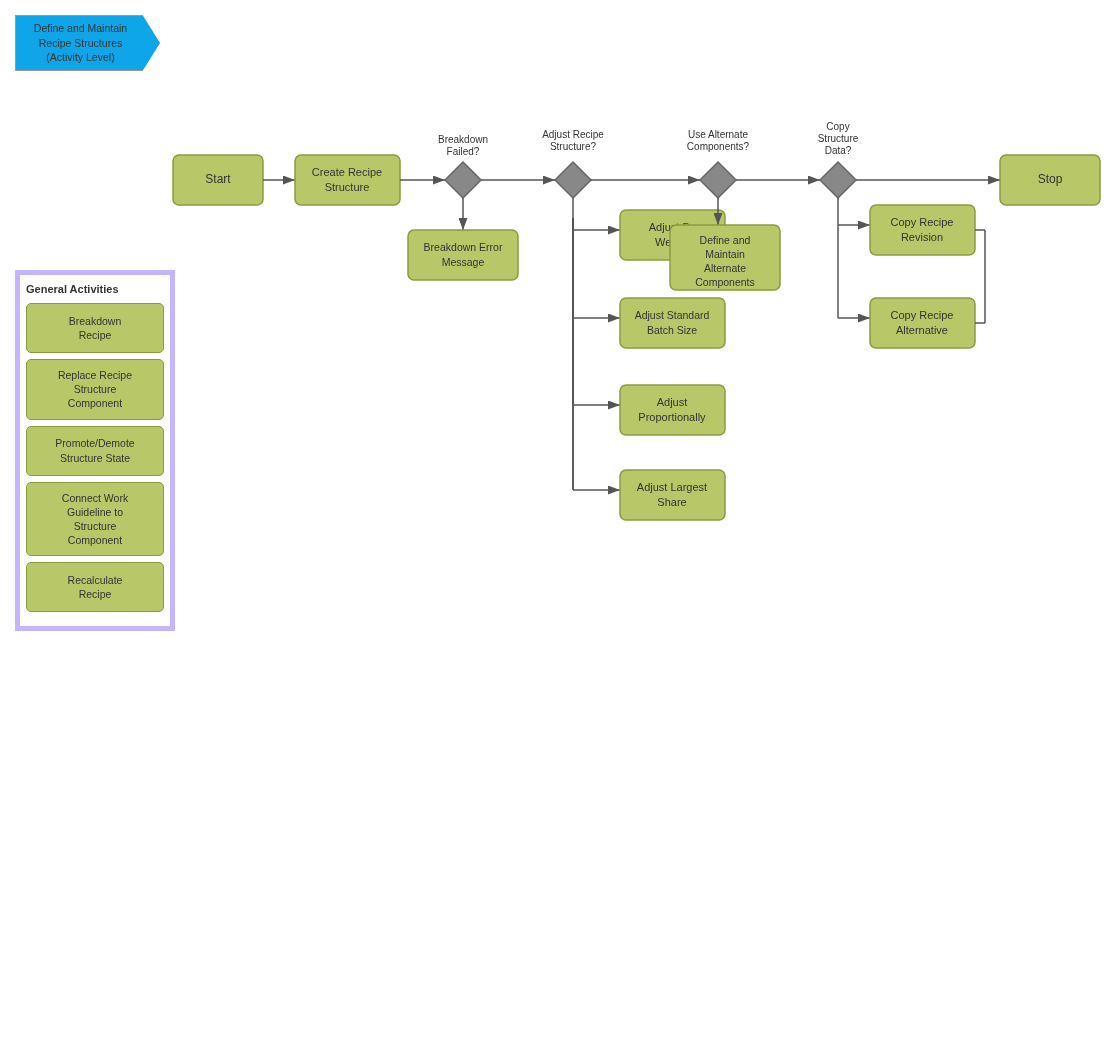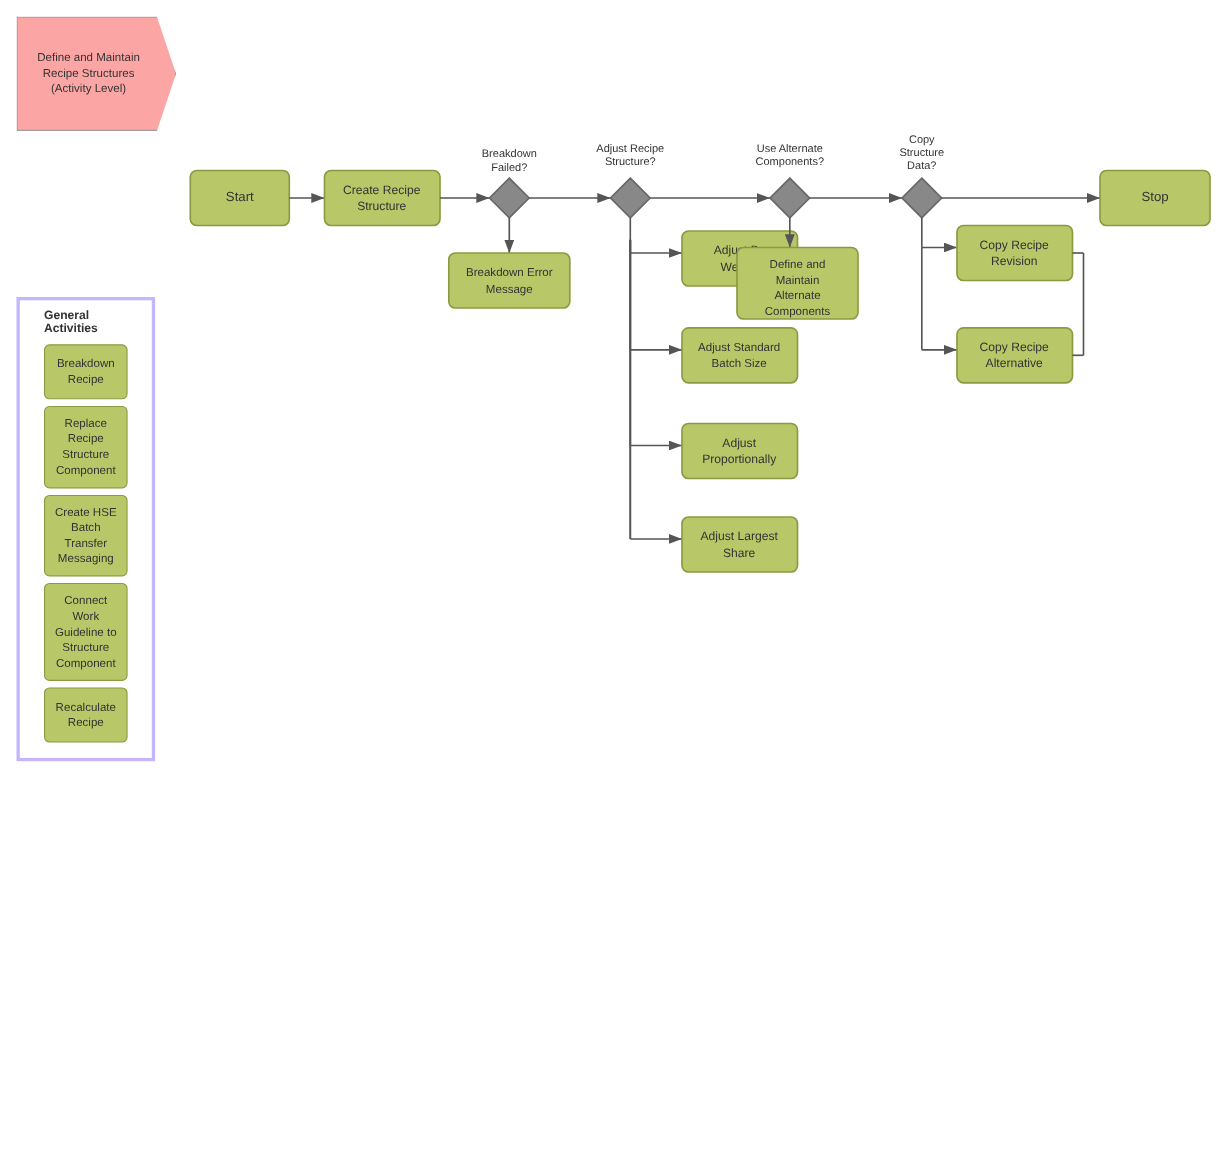--- a/index.html
+++ b/index.html
@@ -12,22 +12,22 @@
       position: relative;
       overflow: hidden;
     }
 
     
     .header-shape {
       position: absolute;
       top: 15px;
       left: 15px;
       width: 145px;
-      height: 104px;
-      background: #fca5a5;
+      height: 56px;
+      background: #0ea5e9;
       border: 1.5px solid #999;
       clip-path: polygon(0 0, 88% 0, 100% 50%, 88% 100%, 0 100%);
       display: flex;
       align-items: center;
       justify-content: center;
       text-align: center;
       padding: 8px 20px 8px 6px;
     }
     .header-shape span {
       font-size: 10.5px;
@@ -43,24 +43,24 @@
       width: 1120px;
       height: 1050px;
       pointer-events: none;
     }
 
     
     .sidebar {
       position: absolute;
       top: 270px;
       left: 15px;
-      width: 126px;
-      border: 3px solid #c4b5fd;
+      width: 160px;
+      border: 5px solid #c4b5fd;
       background: #fff;
-      padding: 8px 22px;
+      padding: 8px 6px;
     }
     .sidebar-title {
       font-size: 11px;
       font-weight: bold;
       color: #333;
       margin-bottom: 8px;
       text-align: left;
     }
     .sidebar-item {
       background: #b8c869;
@@ -82,21 +82,21 @@
 <body>
 
 <div class="header-shape">
   <span>Define and Maintain Recipe Structures (Activity Level)</span>
 </div>
 
 <div class="sidebar">
   <div class="sidebar-title">General Activities</div>
   <div class="sidebar-item">Breakdown<br>Recipe</div>
   <div class="sidebar-item">Replace Recipe<br>Structure<br>Component</div>
-  <div class="sidebar-item">Create HSE<br>Batch Transfer<br>Messaging</div>
+  <div class="sidebar-item">Promote/Demote<br>Structure State</div>
   <div class="sidebar-item">Connect Work<br>Guideline to<br>Structure<br>Component</div>
   <div class="sidebar-item">Recalculate<br>Recipe</div>
 </div>
 
 <svg class="flow-svg">
 
   <defs>
     <marker id="arrowhead" markerWidth="8" markerHeight="6" refX="8" refY="3" orient="auto">
       <polygon points="0 0, 8 3, 0 6" fill="#555"></polygon>
     </marker>

